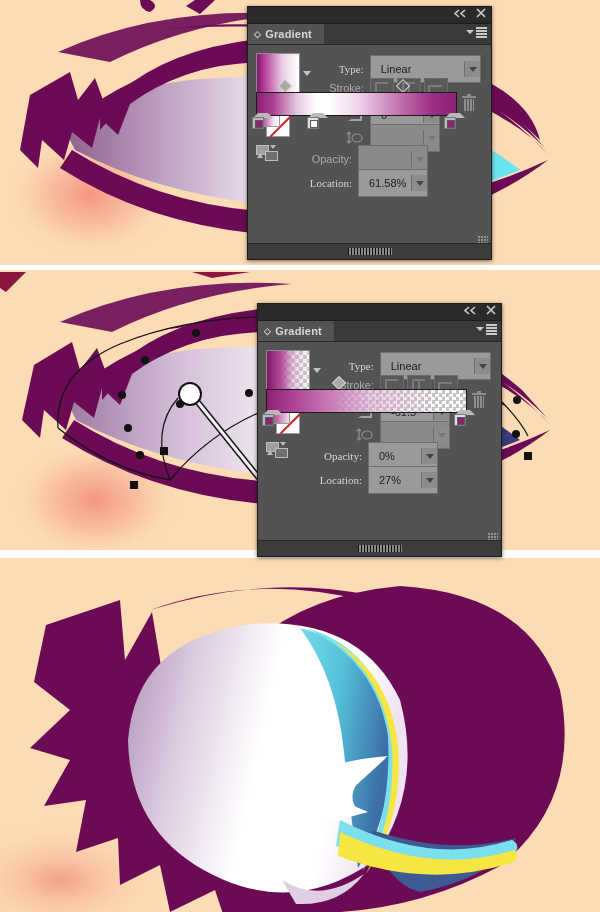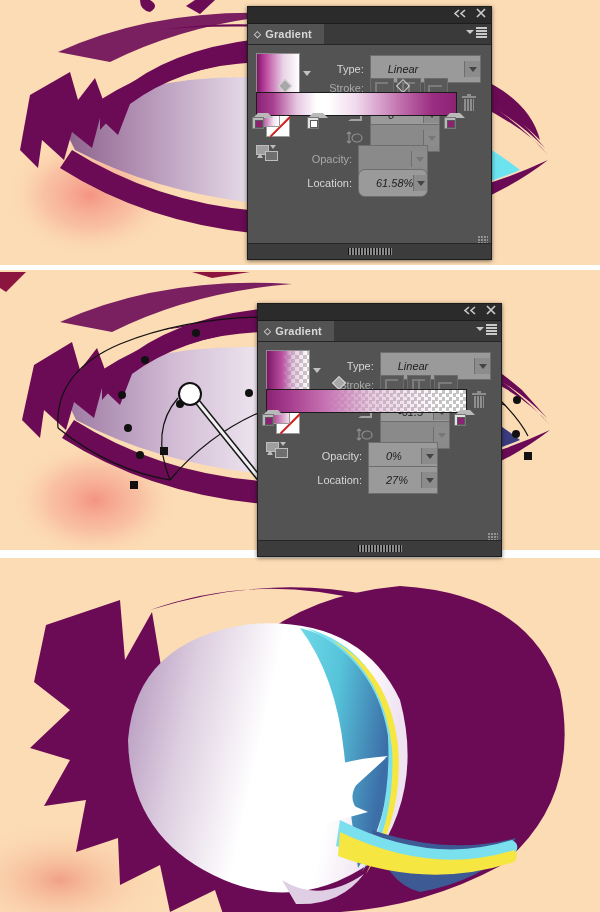--- a/index.html
+++ b/index.html
@@ -67,23 +67,23 @@
   .revicon .sq.a{left:0;top:0;width:11px;height:8px;background:#9f9f9f;}
   .revicon .sq.b{left:9px;top:6px;width:11px;height:8px;}
   .revicon .car{position:absolute;left:14px;top:0;width:0;height:0;
       border-left:3px solid transparent;border-right:3px solid transparent;border-top:4px solid #bdbdbd;}
   .revicon .upar{position:absolute;left:1px;top:8px;width:0;height:0;
       border-left:3px solid transparent;border-right:3px solid transparent;border-bottom:5px solid #bdbdbd;}
 
   
   .row{position:absolute;display:flex;align-items:center;}
   .rlabel{color:#a9a9a9;font-size:11px;text-align:right;}
-  .rlabel.on{color:#d6d6d6;}
+  .rlabel.on{color:#d6d6d6;font-family:Liberation Serif, serif;}
   .field{height:28px;background:#9a9a9a;border:1px solid #6e6e6e;display:flex;align-items:center;
-         color:#1c1c1c;font-size:11px;padding-left:17px;box-sizing:border-box;font-style:italic;}
+         color:#1c1c1c;font-size:11px;padding-left:10px;box-sizing:border-box;}
   .field.dim{background:#8a8a8a;color:#8a8a8a;}
   .fcaret{width:15px;height:16px;background:#8c8c8c;border-left:1px solid #6e6e6e;
           display:flex;align-items:center;justify-content:center;margin-left:auto;}
   .fcaret i{width:0;height:0;border-left:4px solid transparent;border-right:4px solid transparent;
             border-top:5px solid #444;}
   .fcaret.dim i{border-top-color:#777;}
 
   .strokebtns{display:flex;gap:3px;}
   .sbtn{width:22px;height:17px;background:#595959;border:1px solid #6c6c6c;position:relative;}
   .sbtn b{position:absolute;background:#7b7b7b;display:block;}
@@ -469,21 +469,21 @@
         <div class="field dim" style="width:70px;margin-left:6px;">
           <span></span>
           <span class="fcaret dim">
               <i></i>
             </span>
         </div>
       </div>
 
       <div class="row" style="left:52px;top:124px;width:180px;">
         <div class="rlabel on" style="width:52px;">Location:</div>
-        <div class="field" style="width:70px;margin-left:6px;border-radius:7px;">
+        <div class="field" style="width:70px;margin-left:6px;">
           <span>61.58%</span>
           <span class="fcaret">
               <i></i>
             </span>
         </div>
       </div>
 
       <div class="resize"></div>
     </div>
     <div class="panel-foot">

